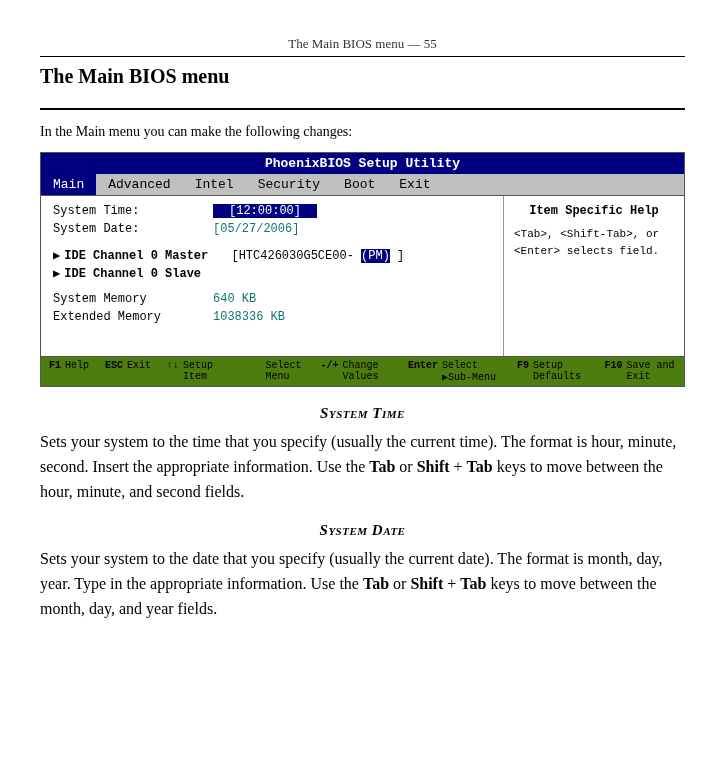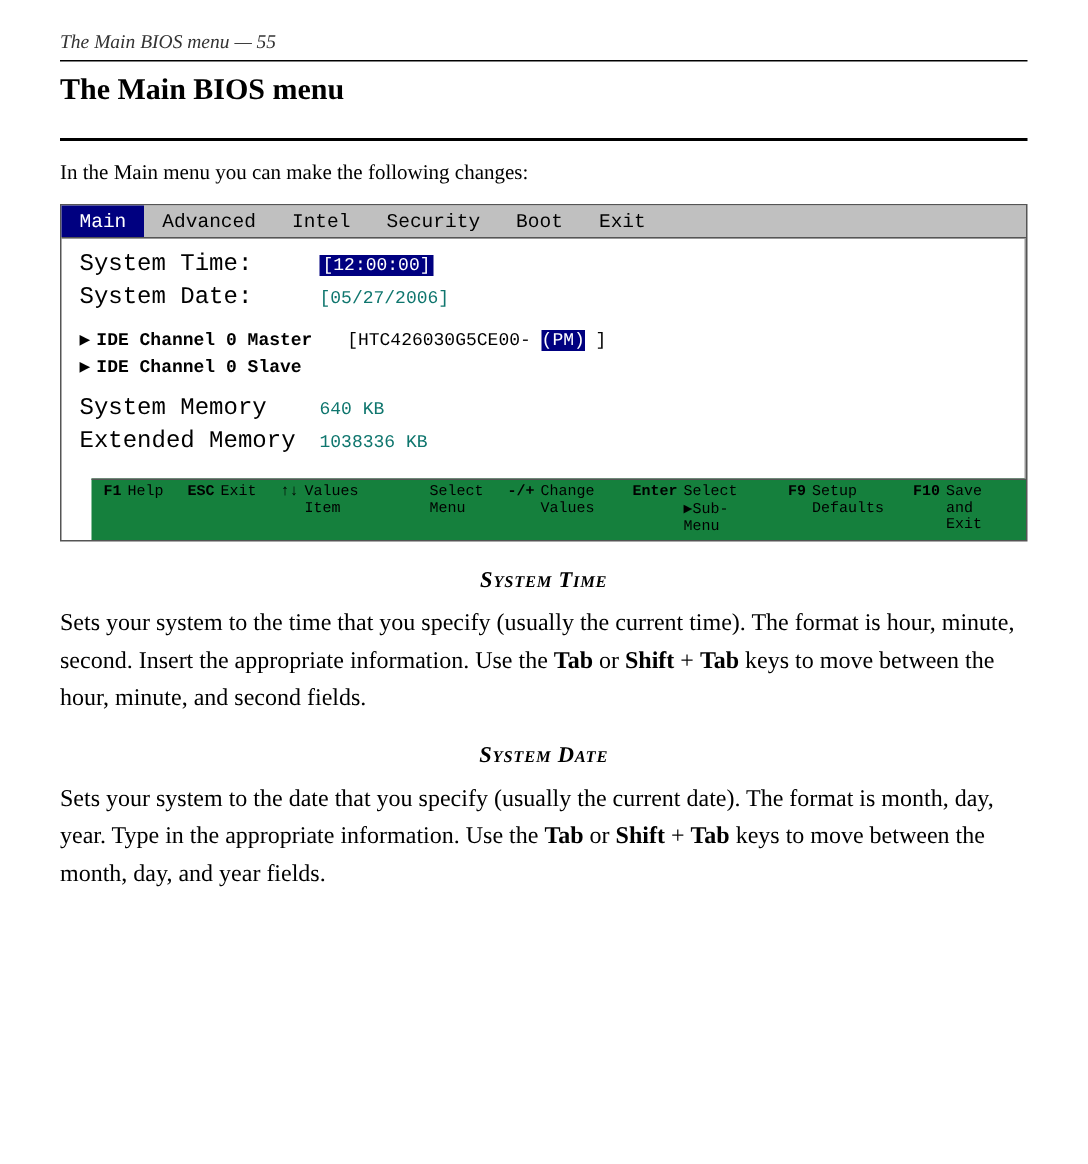--- a/index.html
+++ b/index.html
@@ -6,27 +6,27 @@
     body {
       font-family: Georgia, 'Times New Roman', serif;
       font-size: 14px;
       color: #000;
       background: #fff;
       padding: 20px 40px;
       width: 725px;
       min-height: 776px;
     }
     .page-header {
-      text-align: left;
-      font-style: italic;
+      text-align: center;
       font-size: 13px;
       color: #333;
       margin-bottom: 8px;
       border-bottom: 1px solid #000;
       padding-bottom: 4px;
+      margin-top: 16px;
     }
     .main-title {
       font-size: 20px;
       font-weight: bold;
       margin-bottom: 6px;
       padding-bottom: 20px;
       border-bottom: 2px solid #000;
     }
     .intro-text {
       font-size: 14px;
@@ -91,30 +91,30 @@
       font-size: 11px;
       line-height: 1.5;
     }
     .bios-field-row {
       display: flex;
       margin-bottom: 4px;
       align-items: baseline;
     }
     .bios-field-label {
       width: 160px;
-      font-size: 16px;
+      font-size: 12px;
     }
     .bios-field-value {
       font-size: 12px;
       color: #0f766e;
     }
     .bios-field-value.highlighted {
       background: #000080;
       color: #fff;
-      padding: 0 2px;
+      padding: 0 16px;
     }
     .bios-section-gap {
       height: 8px;
     }
     .bios-ide-row {
       display: flex;
       margin-bottom: 3px;
       align-items: baseline;
     }
     .bios-arrow {
@@ -122,28 +122,27 @@
     }
     .bios-ide-label {
       width: 160px;
       font-size: 12px;
       font-weight: bold;
     }
     .bios-ide-value {
       font-size: 12px;
     }
     .bios-footer {
-      background: #15803d;
+      background: #4d7c0f;
       border-top: 1px solid #555;
       padding: 3px 8px;
       display: flex;
       gap: 16px;
       font-size: 10px;
       font-family: 'Courier New', monospace;
-      margin-left: 20px;
     }
     .bios-footer-item {
       display: flex;
       gap: 4px;
     }
     .bios-footer-key {
       font-weight: bold;
     }
     
     .section-title {
@@ -173,20 +172,23 @@
 
 <h1 class="main-title">
   <span>The Main BIOS menu</span>
 </h1>
 
 <p class="intro-text">
   <span>In the Main menu you can make the following changes:</span>
 </p>
 
 <div class="bios-container">
+  <div class="bios-title-bar">
+    <span>PhoenixBIOS Setup Utility</span>
+  </div>
   <div class="bios-menu-bar">
     <div class="bios-menu-item active">Main</div>
     <div class="bios-menu-item">Advanced</div>
     <div class="bios-menu-item">Intel</div>
     <div class="bios-menu-item">Security</div>
     <div class="bios-menu-item">Boot</div>
     <div class="bios-menu-item">Exit</div>
   </div>
   <div class="bios-body">
     <div class="bios-main-area">
@@ -211,33 +213,39 @@
       <div class="bios-section-gap"></div>
       <div class="bios-field-row">
         <span class="bios-field-label">System Memory</span>
         <span class="bios-field-value">640 KB</span>
       </div>
       <div class="bios-field-row">
         <span class="bios-field-label">Extended Memory</span>
         <span class="bios-field-value">1038336 KB</span>
       </div>
     </div>
+    <div class="bios-help-area">
+      <div class="bios-help-title">Item Specific Help</div>
+      <div class="bios-help-text">
+        &lt;Tab&gt;,  &lt;Shift-Tab&gt;,  or &lt;Enter&gt; selects field.
+      </div>
+    </div>
   </div>
   <div class="bios-footer">
     <div class="bios-footer-item">
       <span class="bios-footer-key">F1</span>
         <span>Help</span>
     </div>
     <div class="bios-footer-item">
       <span class="bios-footer-key">ESC</span>
         <span>Exit</span>
     </div>
     <div class="bios-footer-item">
       <span class="bios-footer-key">↑↓</span>
-        <span>Values Item</span>
+        <span>Setup Item</span>
     </div>
     <div class="bios-footer-item">
       <span>&nbsp;&nbsp;&nbsp;&nbsp;</span>
         <span>Select Menu</span>
     </div>
     <div class="bios-footer-item">
       <span class="bios-footer-key">-/+</span>
         <span>Change Values</span>
     </div>
     <div class="bios-footer-item">

